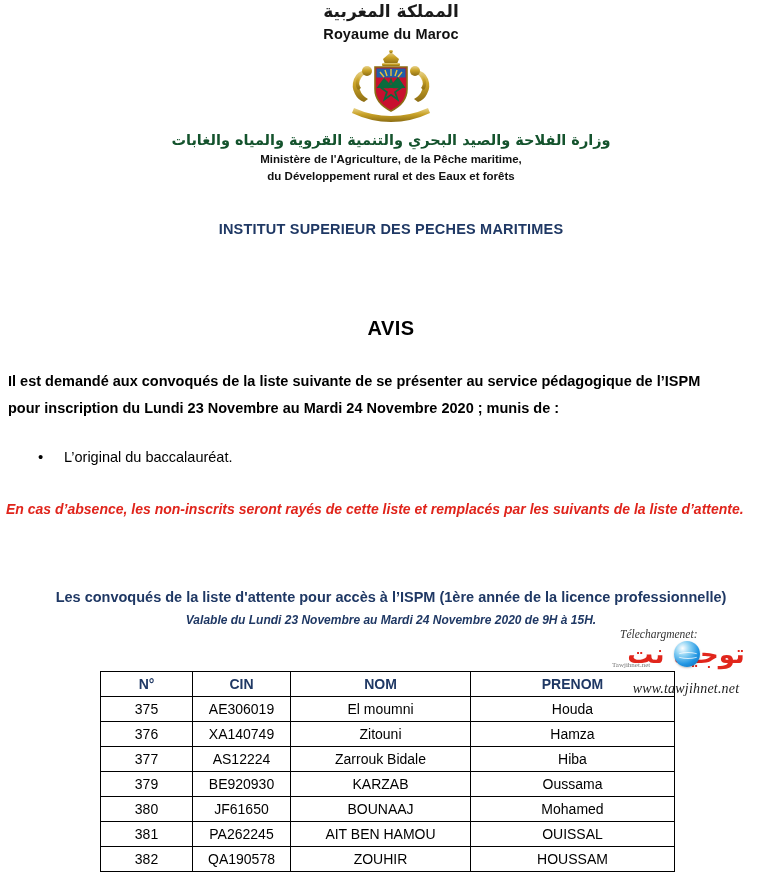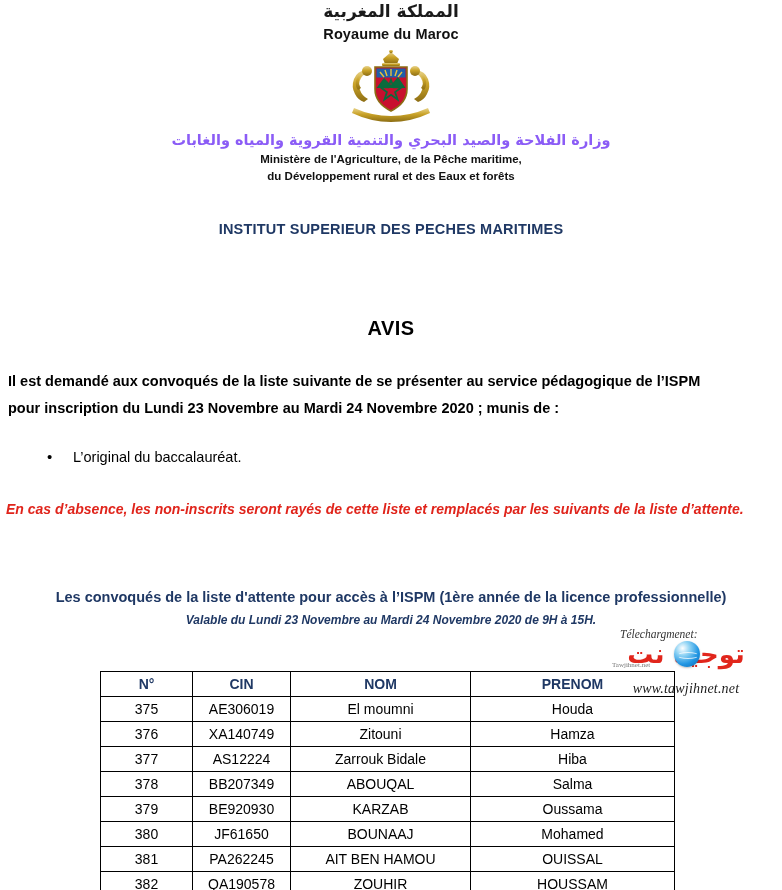--- a/index.html
+++ b/index.html
@@ -50,21 +50,21 @@
     height: 76px;
     position: relative;
   }
 
   .arabic-ministry {
     font-family: "DejaVu Sans", sans-serif;
     font-size: 14.5px;
     font-weight: 700;
     direction: rtl;
     margin-top: 2px;
-    color: #8b5cf6;
+    color: #14532d;
   }
   .ministere-1, .ministere-2 {
     font-size: 11.5px;
     font-weight: 700;
     line-height: 1.5;
     color: #111111;
   }
   .ministere-1 { margin-top: 3px; }
 
   .institut {
@@ -86,21 +86,21 @@
   }
   .avis-body {
     margin: 28px 8px 0 8px;
     font-size: 14.5px;
     font-weight: 700;
     line-height: 1.85;
     color: #000000;
     text-align: left;
   }
   .bullet-list {
-    margin: 24px 0 0 9px;
+    margin: 24px 0 0 0;
     padding: 0 0 0 38px;
     list-style: none;
   }
   .bullet-list li {
     font-size: 14.5px;
     line-height: 1.6;
     position: relative;
     padding-left: 26px;
     color: #000000;
   }
@@ -370,26 +370,20 @@
           <td>Zitouni</td>
           <td>Hamza</td>
         </tr>
         <tr>
           <td>377</td>
           <td>AS12224</td>
           <td>Zarrouk Bidale</td>
           <td>Hiba</td>
         </tr>
         <tr>
-          <td>378</td>
-          <td>BB207349</td>
-          <td>ABOUQAL</td>
-          <td>Salma</td>
-        </tr>
-        <tr>
           <td>379</td>
           <td>BE920930</td>
           <td>KARZAB</td>
           <td>Oussama</td>
         </tr>
         <tr>
           <td>380</td>
           <td>JF61650</td>
           <td>BOUNAAJ</td>
           <td>Mohamed</td>

